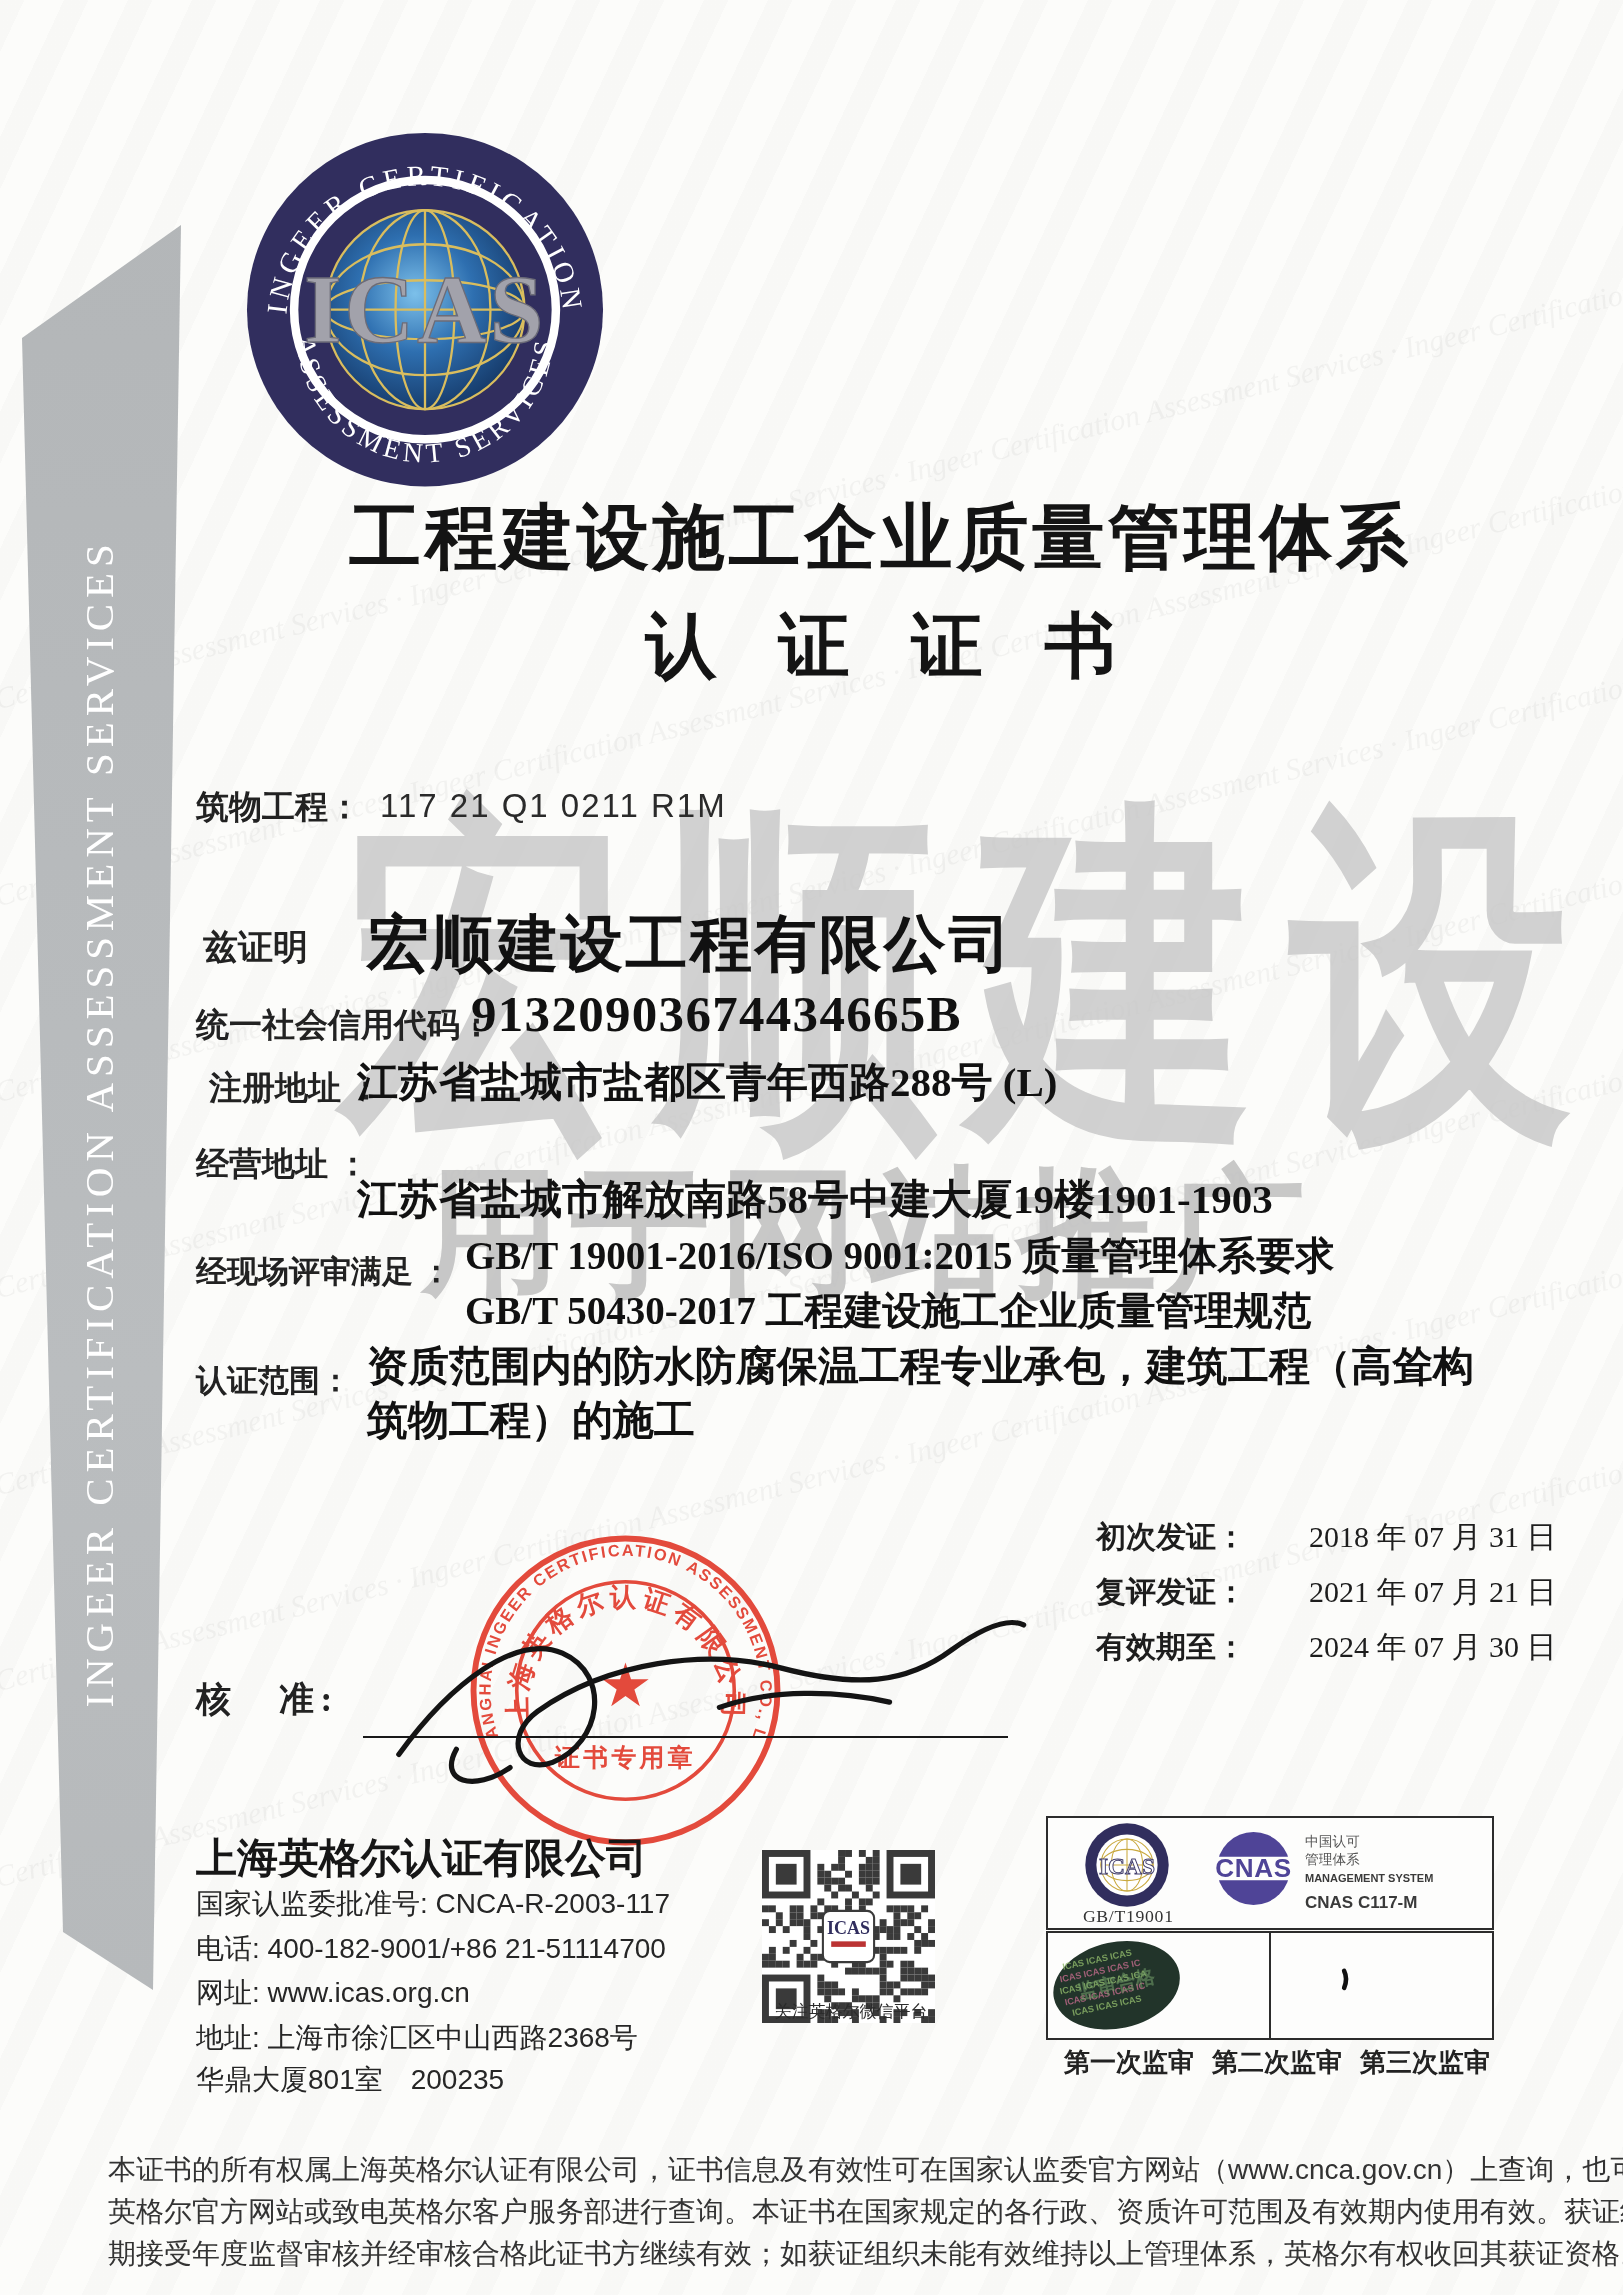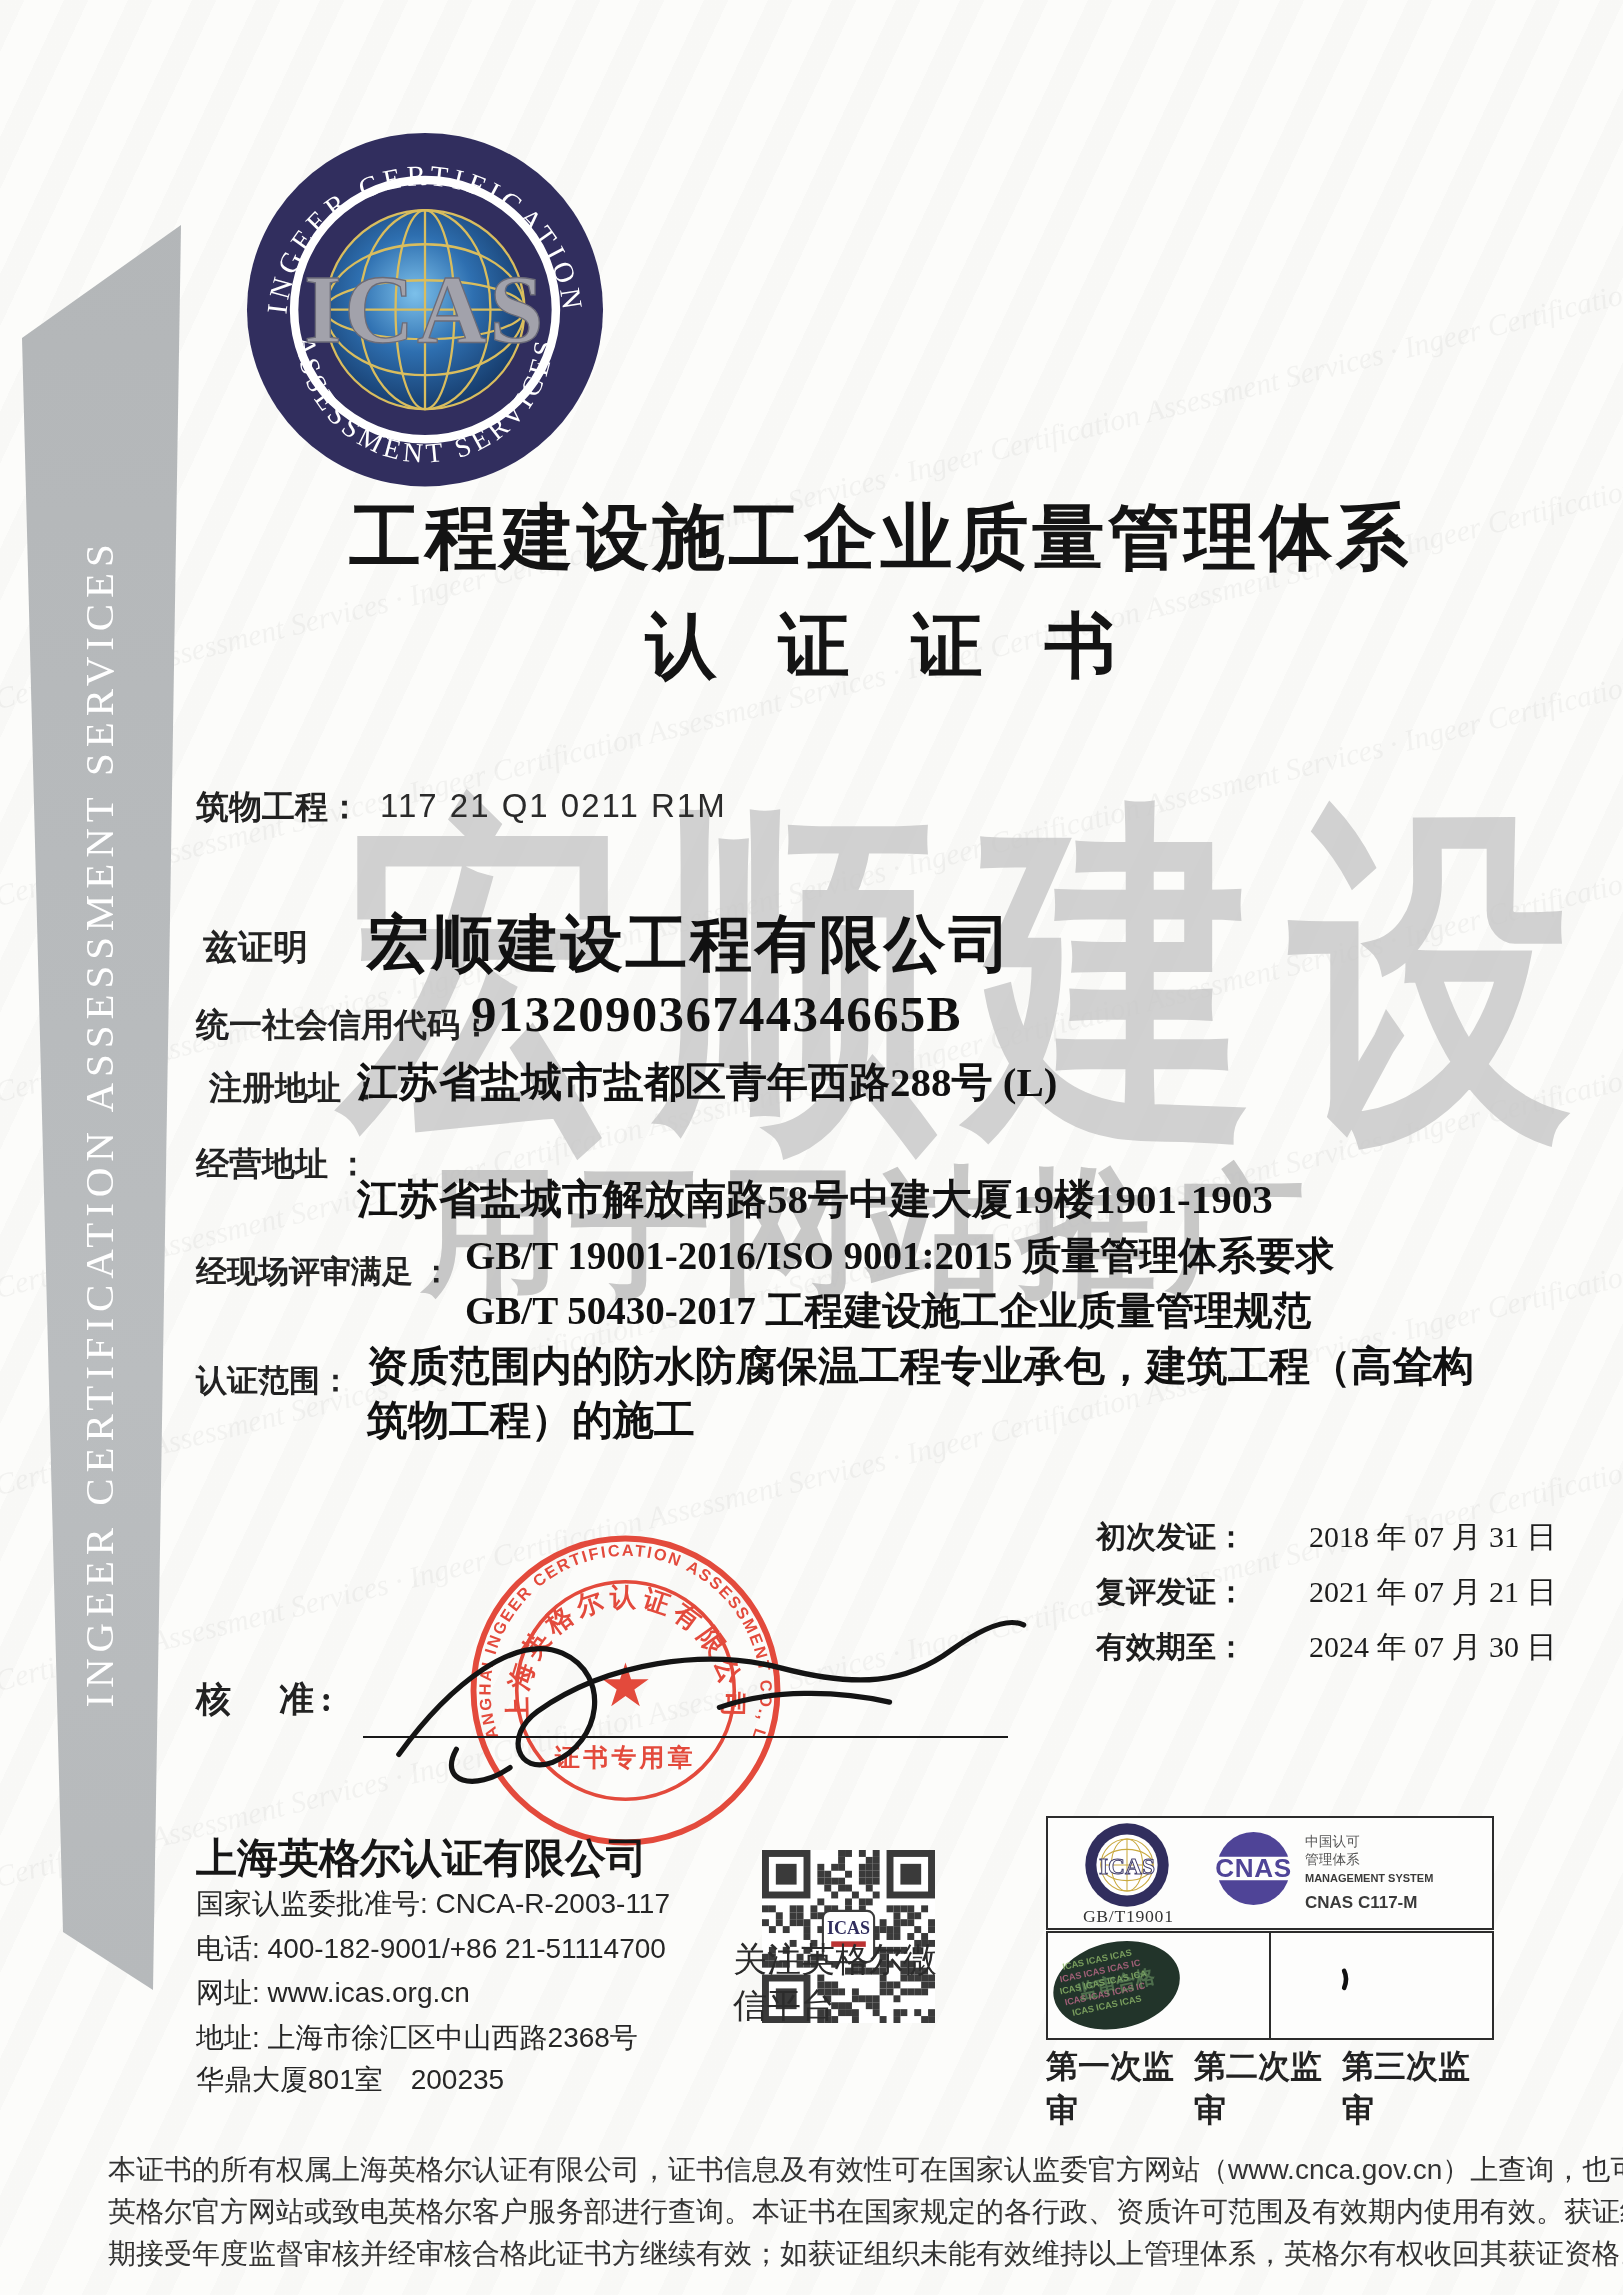--- a/index.html
+++ b/index.html
@@ -76,28 +76,28 @@
   
   .date-label{font-size:30px;font-weight:bold;color:#1d1d1d;white-space:nowrap;}
   .date-value{font-size:30px;color:#1d1d1d;white-space:nowrap;}
   
   .approve-label{left:196px;top:1676px;font-size:35px;font-weight:bold;letter-spacing:6.5px;}
   .approve-line{left:363px;top:1736px;width:645px;height:2px;background:#191919;}
   
   .issuer-name{left:196px;top:1831px;font-size:41px;font-weight:bold;color:#161616;
     font-family:"Liberation Sans","DejaVu Sans",sans-serif;white-space:nowrap;}
   .issuer-row{font-size:28px;color:#262626;font-family:"Liberation Sans","DejaVu Sans",sans-serif;white-space:nowrap;}
-  .qr-caption{left:733px;top:1937px;width:236px;font-size:34px;color:#2b2b2b;
+  .qr-caption{left:733px;top:2000px;width:236px;text-align:center;font-size:17px;color:#2b2b2b;
     font-family:"Liberation Sans","DejaVu Sans",sans-serif;}
   
   .acc-box{left:1046px;top:1816px;width:444px;height:110px;border:2.6px solid #2c2c2c;background:#fdfdfc;}
   .audit-table{left:1046px;top:1931px;width:444px;height:105px;border:2.6px solid #2c2c2c;background:#fdfdfc;display:flex;}
   .audit-cell{flex:1;border-right:2px solid #2c2c2c;position:relative;overflow:hidden;}
   .audit-cell:last-child{border-right:none;}
-  .audit-caption{top:2045px;width:148px;text-align:left;font-size:32px;font-weight:bold;color:#222;
+  .audit-caption{top:2045px;width:148px;text-align:right;font-size:26px;font-weight:bold;color:#222;
     font-family:"Liberation Sans","DejaVu Sans",sans-serif;}
   .cnas-text{font-family:"Liberation Sans","DejaVu Sans",sans-serif;color:#3c3c3c;line-height:1.15;}
   .gbt-caption{font-size:17.7px;color:#333;letter-spacing:0.7px;}
   
   .legal-line{left:108px;width:1427px;font-size:28px;color:#333;white-space:nowrap;
     font-family:"Liberation Sans","DejaVu Sans",sans-serif;}
 </style>
 </head>
 <body>
 

